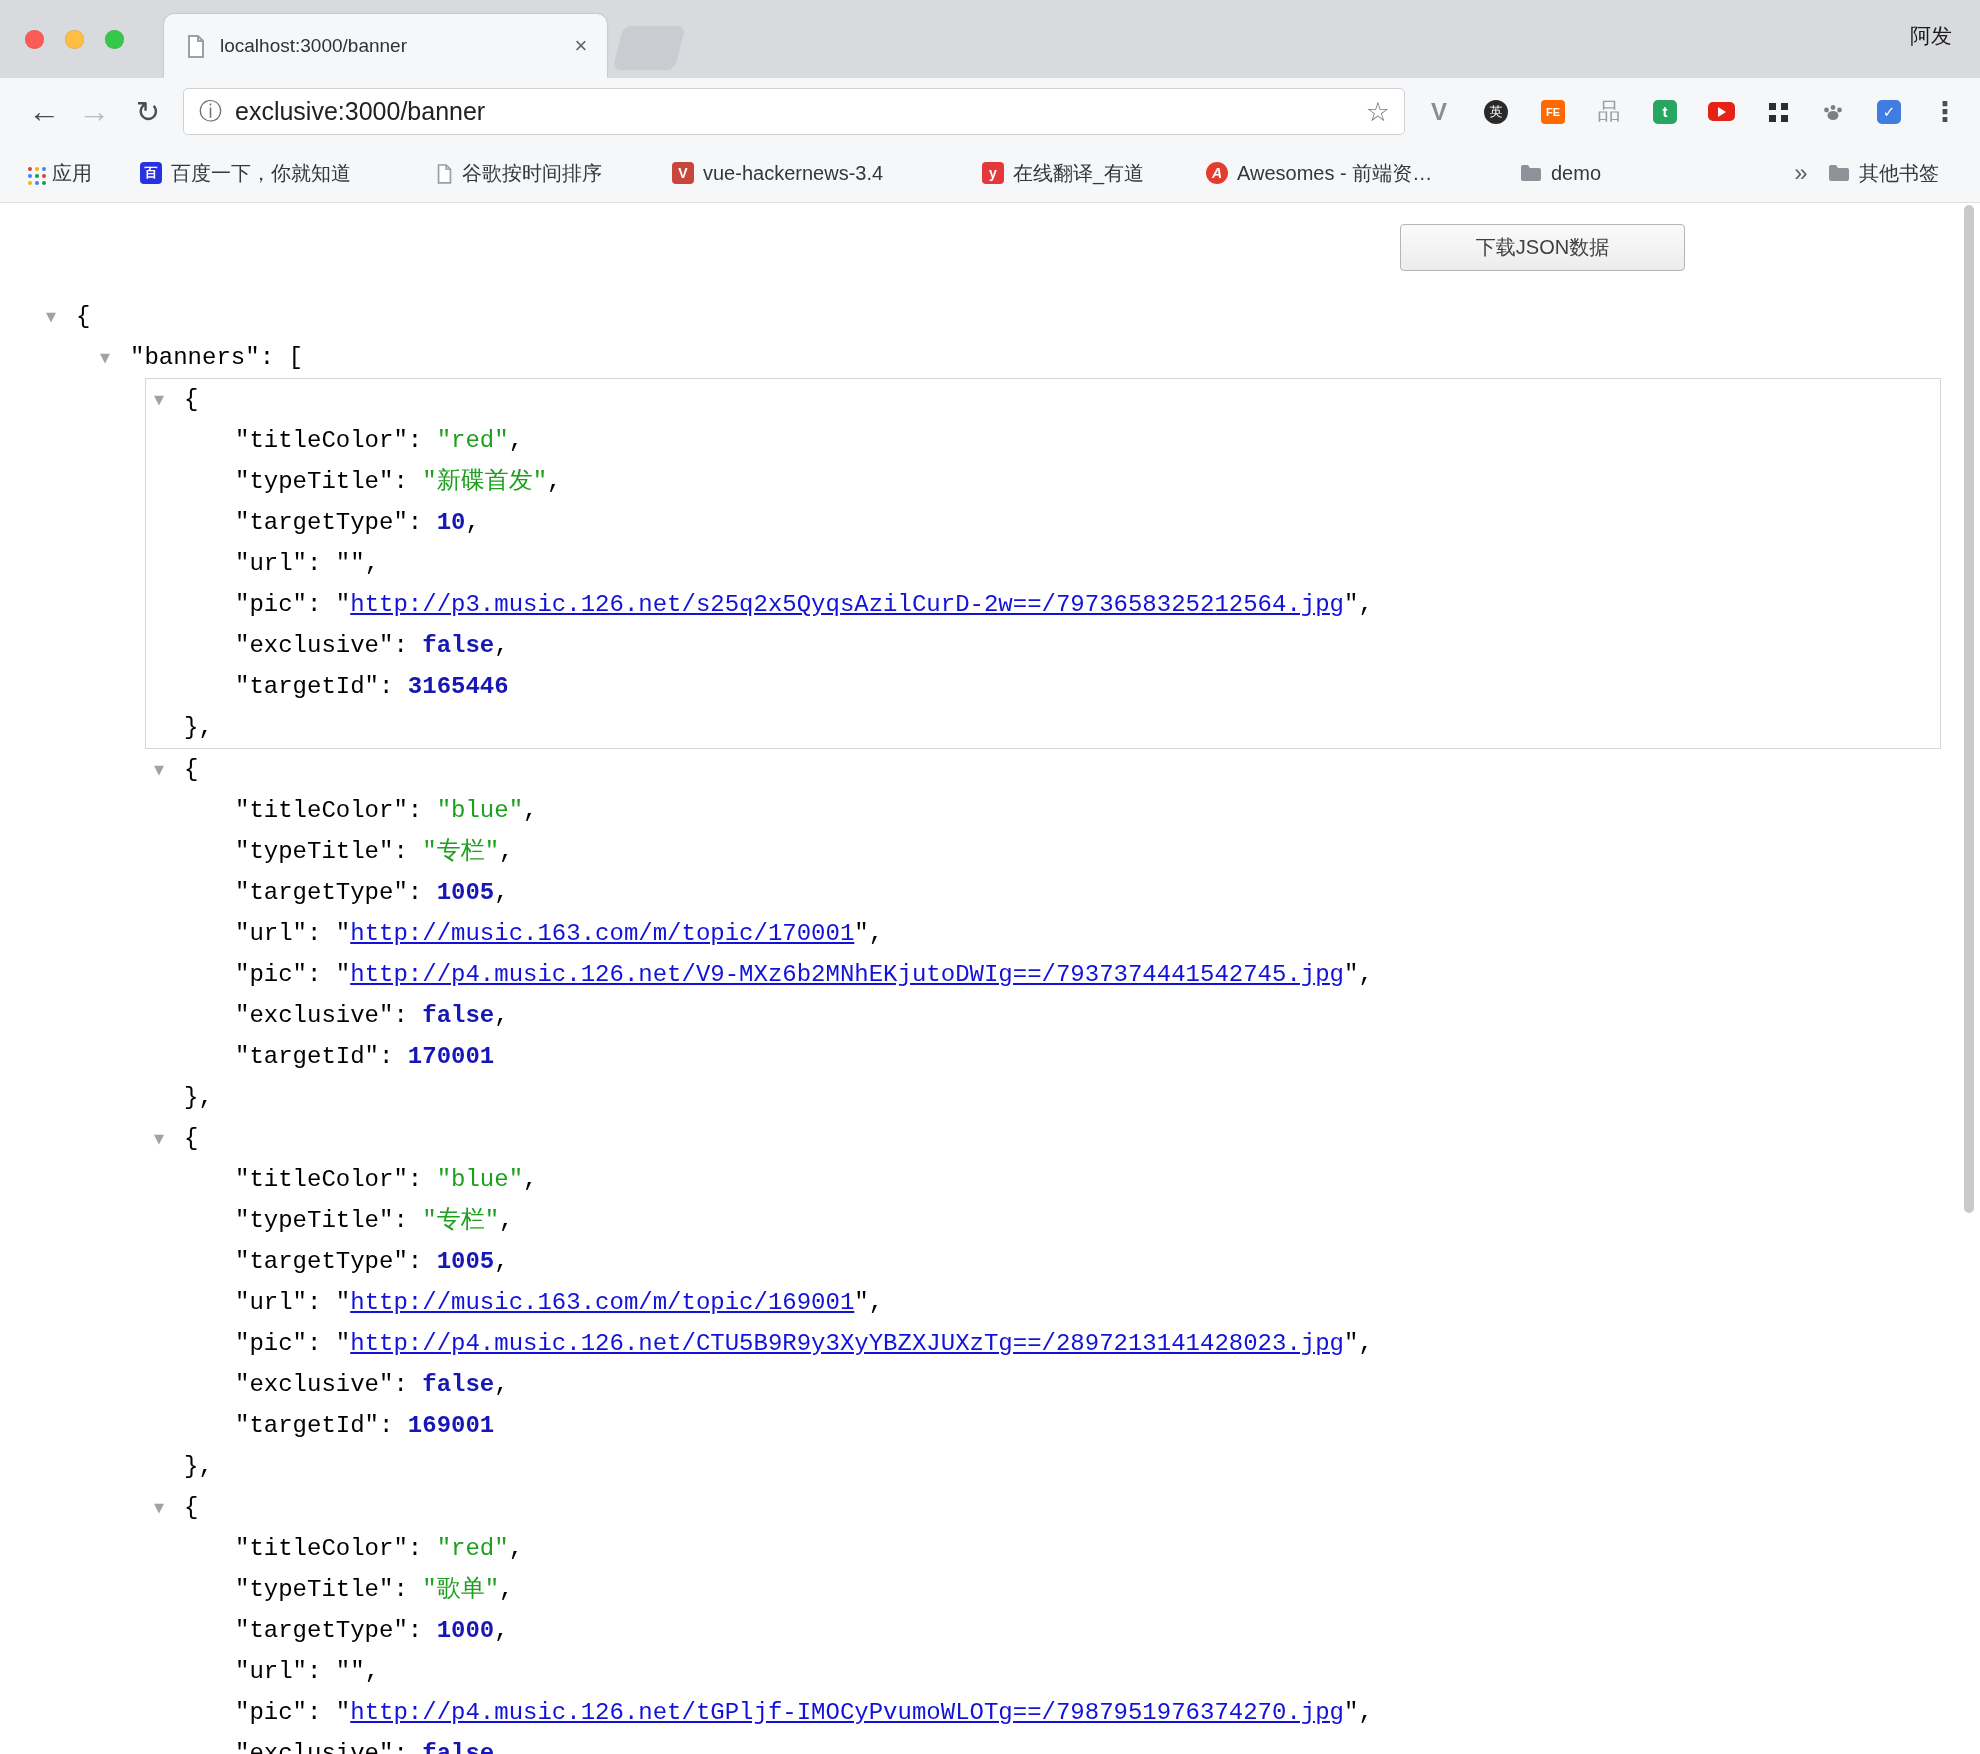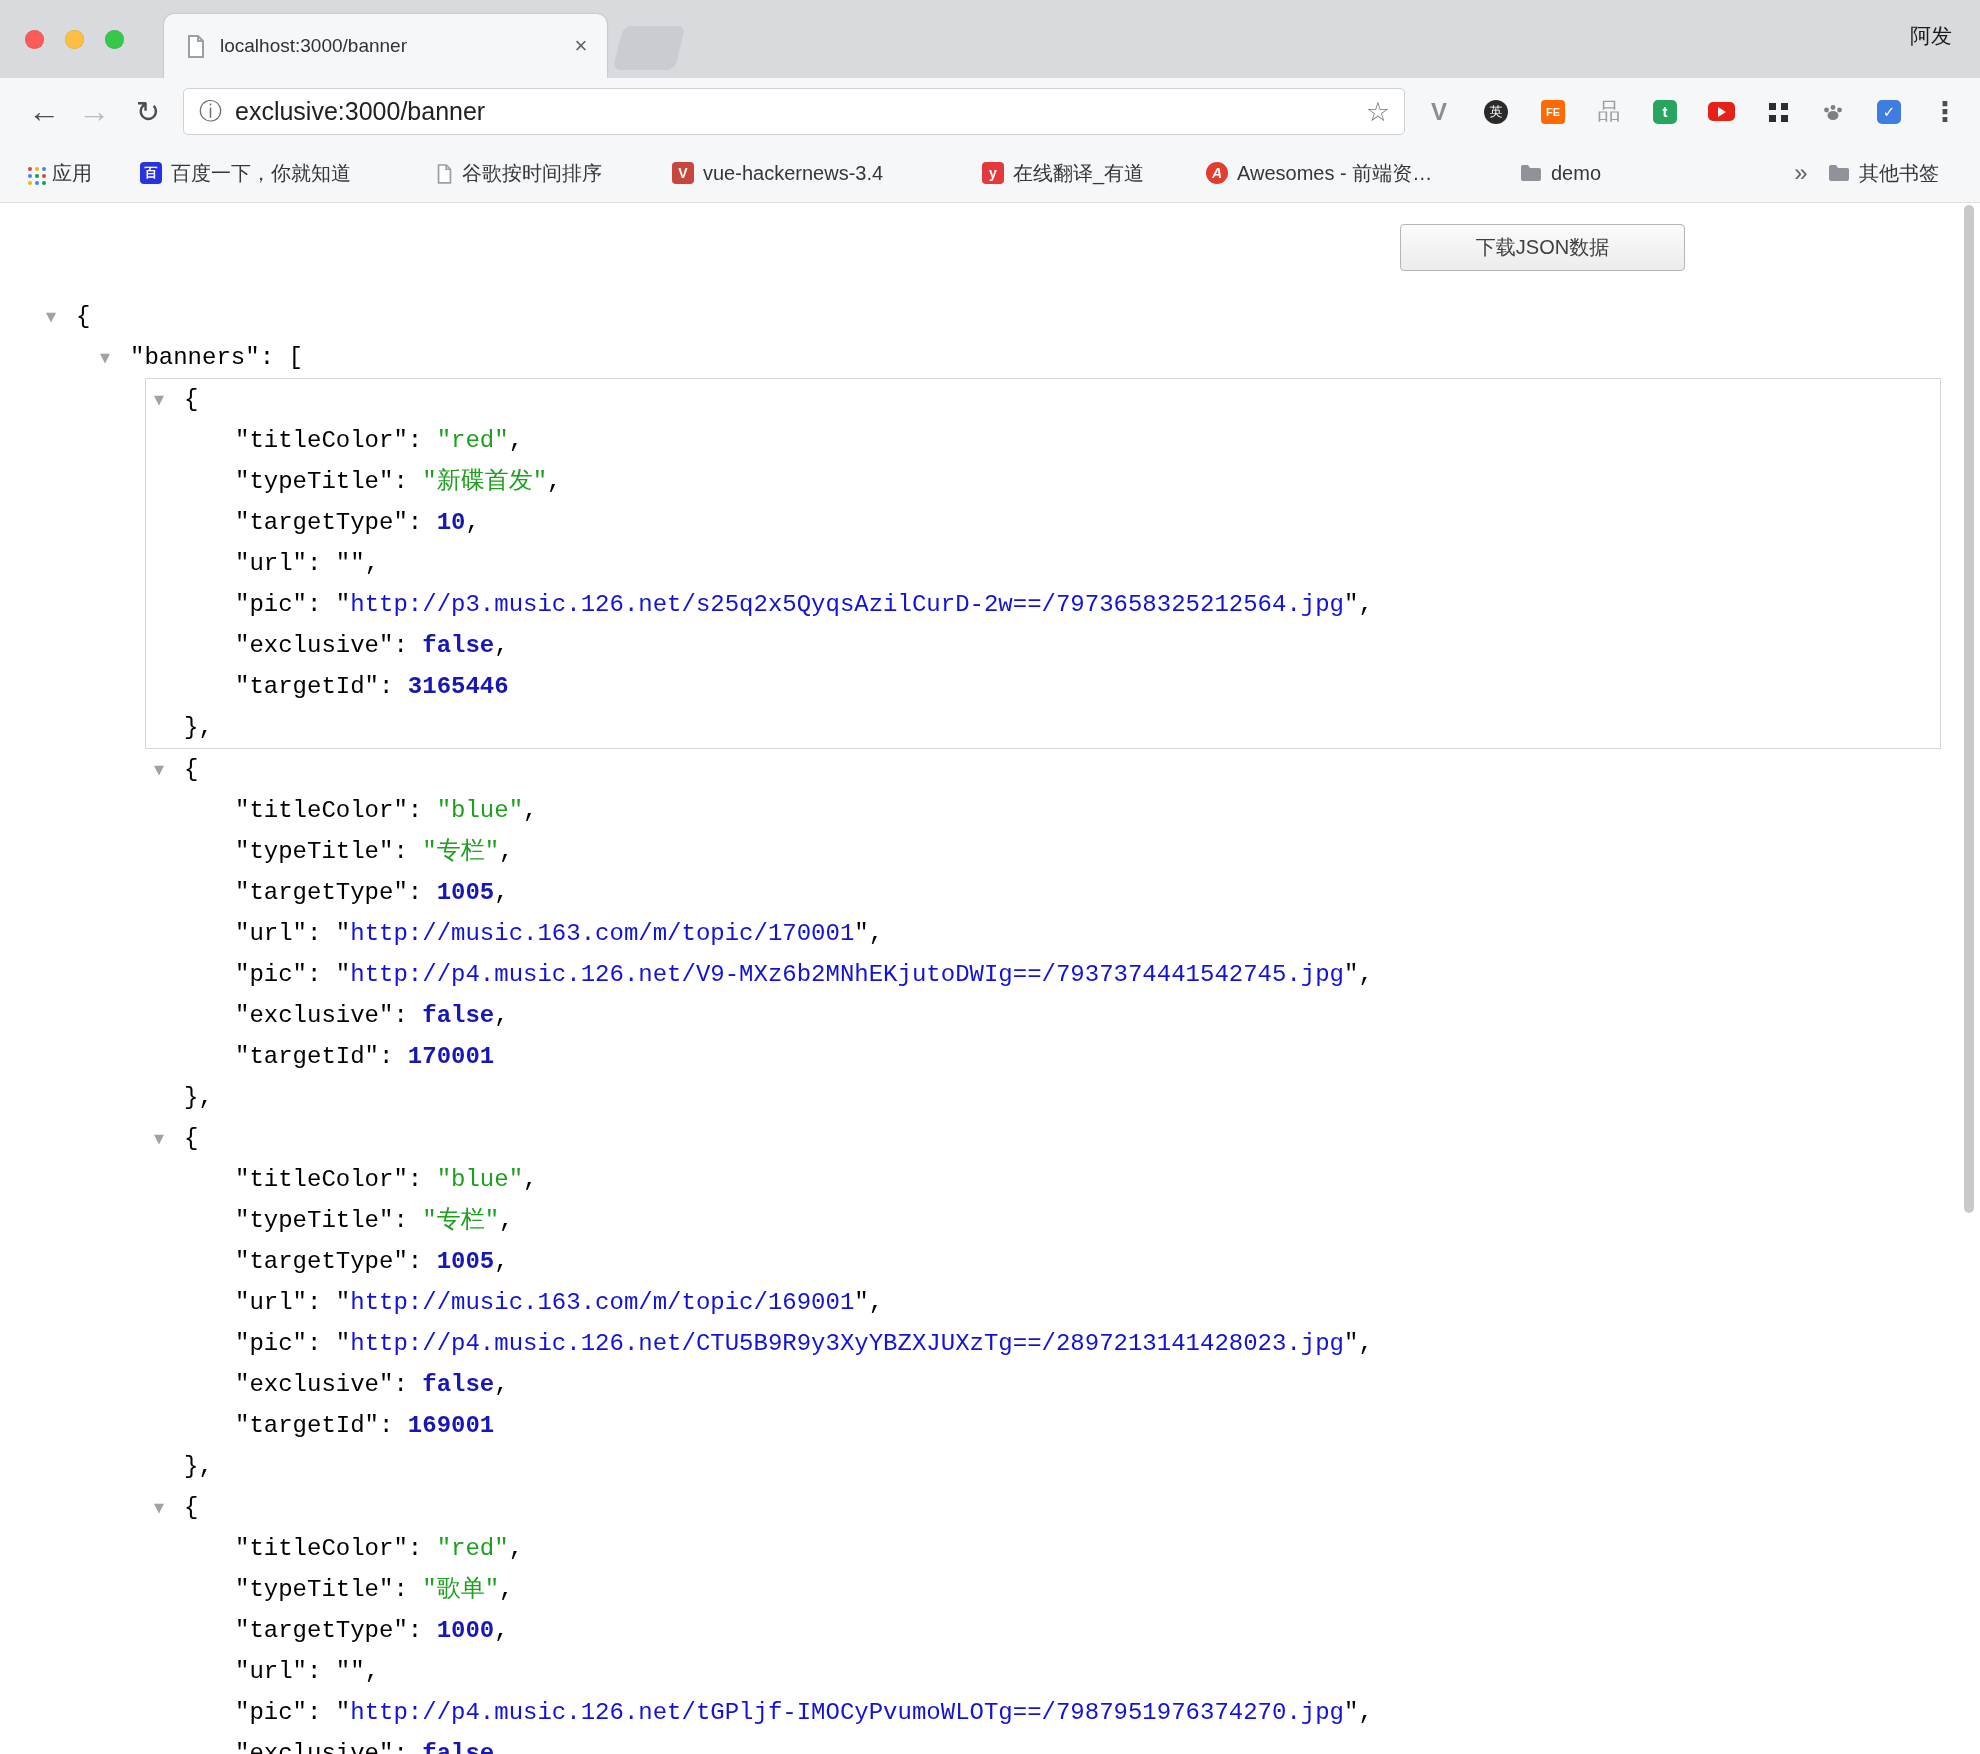--- a/index.html
+++ b/index.html
@@ -62,21 +62,21 @@
 
   
   #json-tree{position:absolute;left:0;top:296px;width:1966px;}
   .jline{position:relative;height:41px;line-height:41px;white-space:nowrap;
          font-family:"Liberation Mono","DejaVu Sans Mono",monospace;font-size:24px;color:#000;}
   .tri{position:absolute;top:0;line-height:41px;font-size:13px;color:#a2a2a2;font-family:"DejaVu Sans",sans-serif;}
   .k{color:#000;}
   .p{color:#000;}
   .s{color:var(--str,#1da01d);}
   .n{color:var(--num,#1717b5);font-weight:bold;}
-  .l{color:var(--lnk,#1212d9);cursor:pointer;}
+  .l{color:var(--lnk,#1212d9);text-decoration:underline;cursor:pointer;}
   .jbox{border:1px solid #d6d6d6;margin-left:145px;margin-right:25px;}
 
   .scrollthumb{position:absolute;left:1964px;top:205px;width:10px;height:1008px;background:#c9c9c9;border-radius:5px;}
 
   svg{display:block;}
 </style>
 </head>
 <body>
 
 <div id="app">

